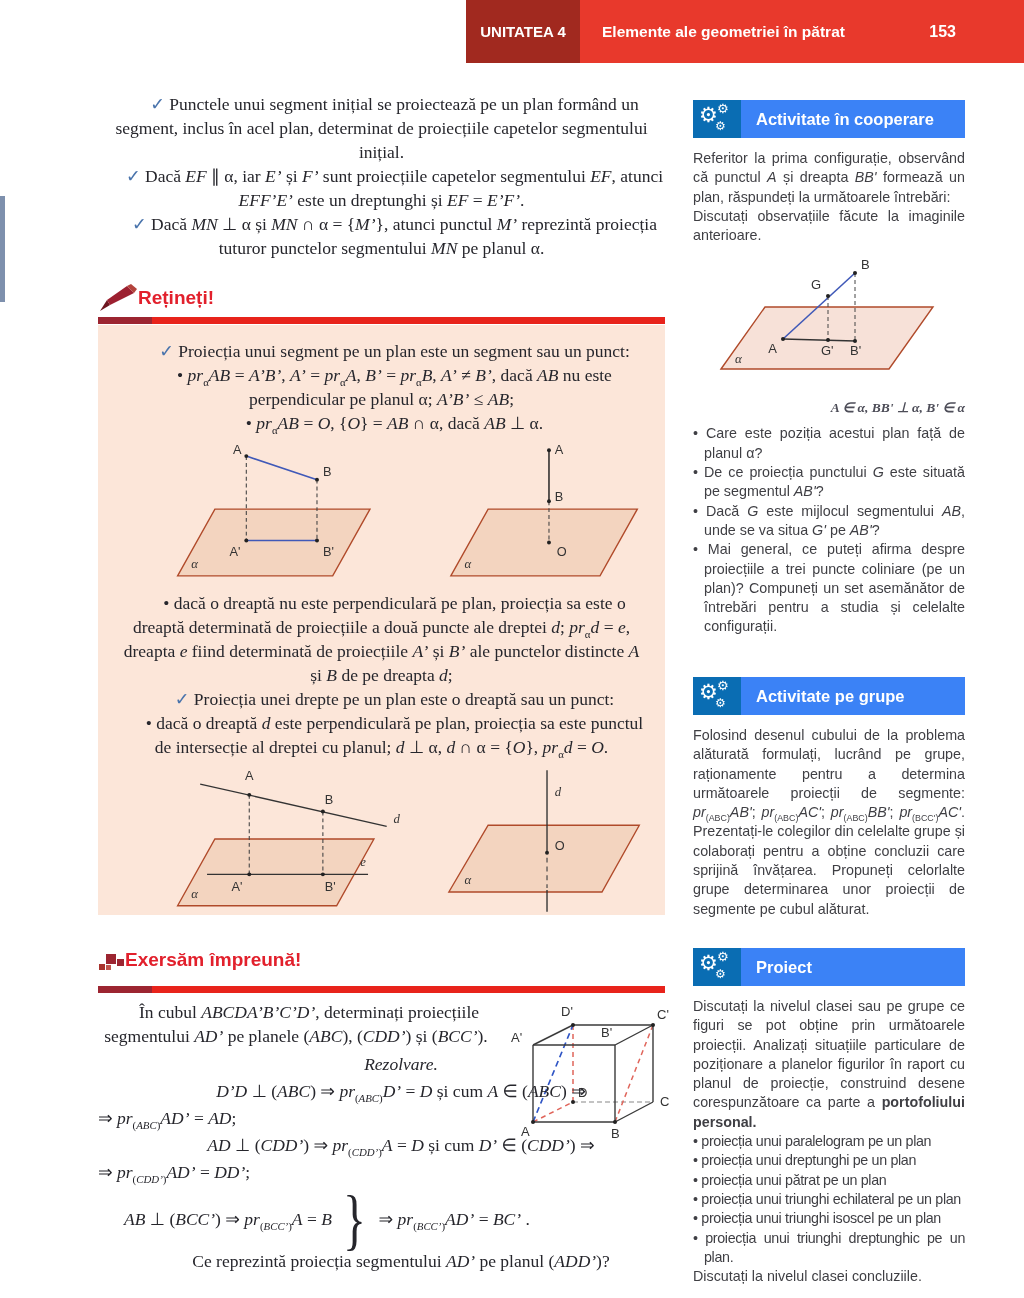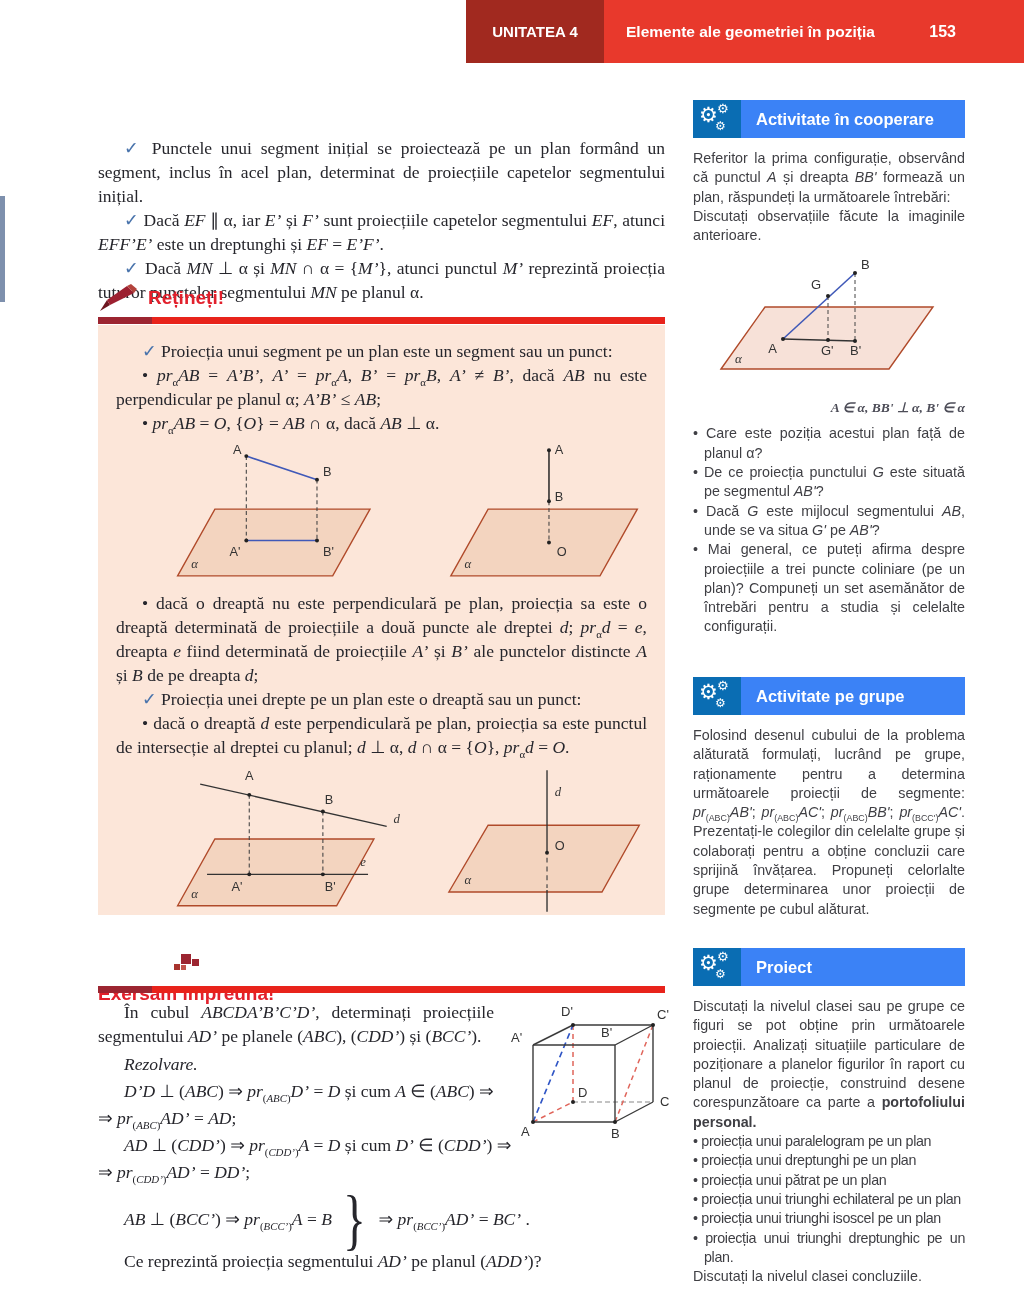--- a/index.html
+++ b/index.html
@@ -1,36 +1,36 @@
 <!DOCTYPE html>
 <html lang="ro"><head>
 <meta charset="utf-8">
 <style>
   html,body{margin:0;padding:0;background:#ffffff;}
   .page{position:relative;width:1024px;height:1298px;background:#fff;overflow:hidden;
         font-family:"Liberation Serif",serif;color:#26262c;}
   
   .hdr{position:absolute;left:466px;top:0;width:558px;height:63px;display:flex;
        font-family:"Liberation Sans",sans-serif;}
-  .hdr-unit{width:138px;background:#a1291f;color:#fff;display:flex;align-items:center;
+  .hdr-unit{width:114px;background:#a1291f;color:#fff;display:flex;align-items:center;
             justify-content:center;font-weight:bold;font-size:15px;}
   .hdr-rest{flex:1;background:#e8392c;color:#fff;display:flex;align-items:center;}
   .hdr-title{font-weight:600;font-size:15.5px;padding-left:22px;flex:1;}
   .hdr-page{font-weight:bold;font-size:16px;padding-right:68px;}
   .edge-strip{position:absolute;left:0;top:196px;width:5px;height:106px;background:#7e90ad;}
   
   .main{position:absolute;left:98px;width:567px;}
   .jp{ text-align:justify;font-size:17.5px;line-height:24px;margin:0;}
-  .ind{text-indent:26px;}
+  .ind{text-indent:26px;text-align:center;}
   .chk{color:#4a74ac;}
   i{font-style:italic;}
   sub{font-size:0.62em;line-height:0;}
   .intro{top:92px;}
   
-  .sect-head{position:absolute;left:98px;display:flex;align-items:center;gap:10px;
+  .sect-head{position:absolute;left:98px;display:flex;align-items:center;
              font-family:"Liberation Sans",sans-serif;font-weight:800;
              font-size:19px;color:#e2202c;}
   .redbar{position:absolute;left:98px;width:567px;height:7px;
           background:linear-gradient(to right,#9c2531 0 54px,#e8231b 54px);}
   
   .pinkbox{position:absolute;left:98px;top:325px;width:567px;height:590px;
            background:#fce6d9;box-sizing:border-box;padding:14px 18px 0 18px;}
   .figrow{display:flex;gap:10px;margin:6px 0 2px 40px;}
   
   .problem{position:absolute;left:98px;top:1000px;width:396px;}
@@ -65,27 +65,27 @@
   svg text.it{font-family:"Liberation Serif",serif;font-style:italic;}
 </style>
 </head>
 <body>
 
 <div class="page">
 
   <div class="hdr">
     <div class="hdr-unit">UNITATEA 4</div>
     <div class="hdr-rest">
-      <div class="hdr-title">Elemente ale geometriei în poziția</div>
+      <div class="hdr-title">Elemente ale geometriei în pătrat</div>
       <div class="hdr-page">153</div>
     </div>
   </div>
   <div class="edge-strip"></div>
 
-  <div class="main intro" style="position:absolute;top:92px;margin-top:44px;">
+  <div class="main intro" style="position:absolute;top:92px;">
     <p class="jp ind"><span class="chk">✓</span> Punctele unui segment inițial se proiectează pe un plan formând un segment, inclus în acel plan, determinat de proiecțiile capetelor segmentului inițial.</p>
     <p class="jp ind"><span class="chk">✓</span> Dacă <i>EF</i> ∥ α, iar <i>E’</i> și <i>F’</i> sunt proiecțiile capetelor segmentului <i>EF</i>, atunci <i>EFF’E’</i> este un dreptunghi și <i>EF</i> = <i>E’F’</i>.</p>
     <p class="jp ind"><span class="chk">✓</span> Dacă <i>MN</i> ⊥ α și <i>MN</i> ∩ α = {<i>M’</i>}, atunci punctul <i>M’</i> reprezintă proiecția tuturor punctelor segmentului <i>MN</i> pe planul α.</p>
   </div>
 
   <div class="sect-head" style="top:283px;">
     <svg width="40" height="30" viewBox="0 0 40 30">
       <polygon points="2,28 9,17 12,22" fill="#6e1620"></polygon>
       <polygon points="9,17 29,3 36,10 12,22" fill="#9c2030"></polygon>
       <polygon points="29,3 33,1 39,6 36,10" fill="#b3433c"></polygon>
@@ -159,21 +159,21 @@
         <line x1="108" y1="93" x2="108" y2="124" stroke="#444" stroke-width="1.2" stroke-dasharray="5 4"></line>
         <line x1="108" y1="126" x2="108" y2="148" stroke="#333" stroke-width="1.4"></line>
         <circle cx="108" cy="88" r="2" fill="#222"></circle>
         <text x="116" y="30" class="it">d</text>
         <text x="116" y="85" fill="#2f55c5">O</text>
         <text x="24" y="120" class="it">α</text>
       </svg>
     </div>
   </div>
 
-  <div class="sect-head" style="top:947px;flex-direction:column;">
+  <div class="sect-head" style="top:947px;">
     <svg width="27" height="26" viewBox="0 0 27 26">
       <rect x="1" y="17" width="6" height="6" fill="#a8332e"></rect>
       <rect x="8" y="7" width="10" height="10" fill="#9c2531"></rect>
       <rect x="19" y="12" width="7" height="7" fill="#9c2531"></rect>
       <rect x="8" y="18" width="5" height="5" fill="#c1554d"></rect>
     </svg>
     <span>Exersăm împreună!</span>
   </div>
   <div class="redbar" style="top:986px;"></div>
 

